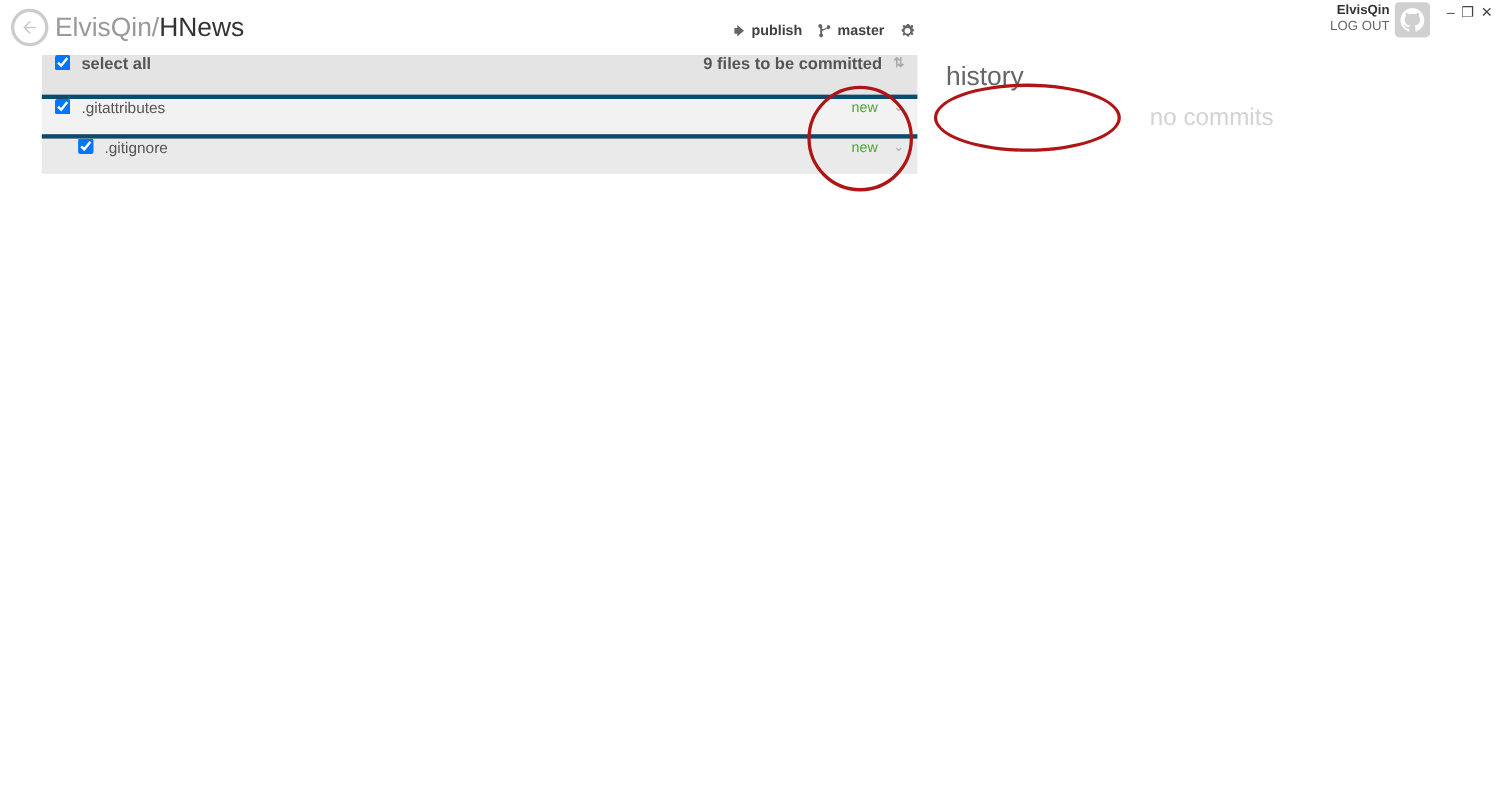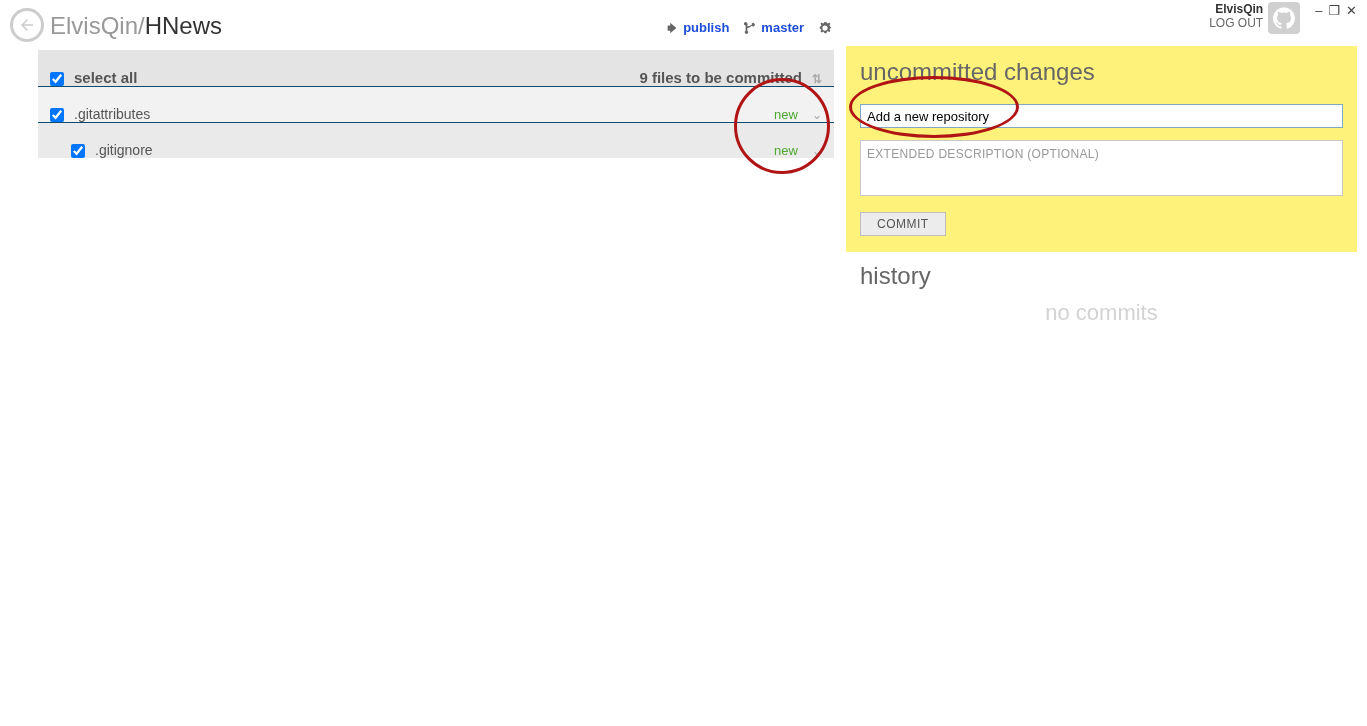--- a/index.html
+++ b/index.html
@@ -16,30 +16,30 @@
 
   
   .back { position: absolute; left: 10px; top: 8px; width: 34px; height: 34px; border: 3px solid #ccc; border-radius: 50%; display: flex; align-items: center; justify-content: center; }
   .back svg { width: 18px; height: 18px; fill: #ccc; }
 
   
   .crumb { position: absolute; left: 50px; top: 12px; font-size: 24px; color: #999; text-align: right; }
   .crumb .repo { color: #333; font-weight: 500; }
 
   
-  .hdr-actions { position: absolute; top: 20px; right: 535px; display: flex; gap: 14px; font-size: 13px; color: #1d4ed8; }
+  .hdr-actions { position: absolute; top: 20px; right: 535px; display: flex; gap: 14px; font-size: 13px; color: #404040; }
   .hdr-actions .act { display: flex; align-items: center; gap: 4px; font-weight: 600; }
   .hdr-actions svg { width: 14px; height: 14px; fill: #666; }
 
   
   .left { position: absolute; left: 38px; top: 50px; width: 796px; }
-  .row { display: flex; align-items: flex-end; height: 36px; padding: 0 12px; gap: 10px; }
+  .row { display: flex; align-items: flex-start; height: 36px; padding: 0 12px; gap: 10px; }
   .row .grow { flex: 1; }
   .head { background: #e4e4e4; font-size: 15px; font-weight: 600; color: #555; }
-  .rfile { background: #f2f2f2; font-size: 14px; color: #555; border-top: 1px solid #0c4a6e; }
+  .rfile { background: #f2f2f2; font-size: 14px; color: #555; border-top: 4px solid #0c4a6e; }
   .rfile2 { background: #eaeaea; padding-left: 33px; }
   .badge { color: #4da82f; font-weight: 400; font-size: 13px; margin-right: 4px; }
   .dd { color: #aaa; font-size: 12px; }
   .cb { width: 14px; height: 14px; }
 
   
   .right { position: absolute; left: 846px; top: 46px; width: 511px; }
   .yellow { background: #fff27a; padding: 12px 14px 16px 14px; }
   .sect-title { font-size: 24px; font-weight: 300; color: #666; margin-bottom: 18px; }
   .ti { width: 100%; height: 24px; border: 1px solid #7da9c6; background: #fff; font-size: 13px; padding: 2px 6px; outline: none; }
@@ -125,28 +125,20 @@
   <div class="row rfile rfile2">
     <input type="checkbox" checked="" class="cb" style="">
     <span>.gitignore</span>
     <span class="grow"></span>
     <span class="badge">new</span>
     <span class="dd">⌄</span>
   </div>
 </div>
 
 <div class="right">
-  <div class="yellow">
-    <div class="sect-title">uncommitted changes</div>
-    <input class="ti" type="text" value="Add a new repository" style="">
-    <textarea class="ta" placeholder="EXTENDED DESCRIPTION (OPTIONAL)" style=""></textarea>
-    <div>
-      <button class="commitbtn">COMMIT</button>
-    </div>
-  </div>
   <div class="hist">
     <div class="sect-title">history</div>
     <div class="noc">no commits</div>
   </div>
 </div>
 
 <div class="oval oval1"></div>
 <div class="oval oval2"></div>
 
 </body></html>

